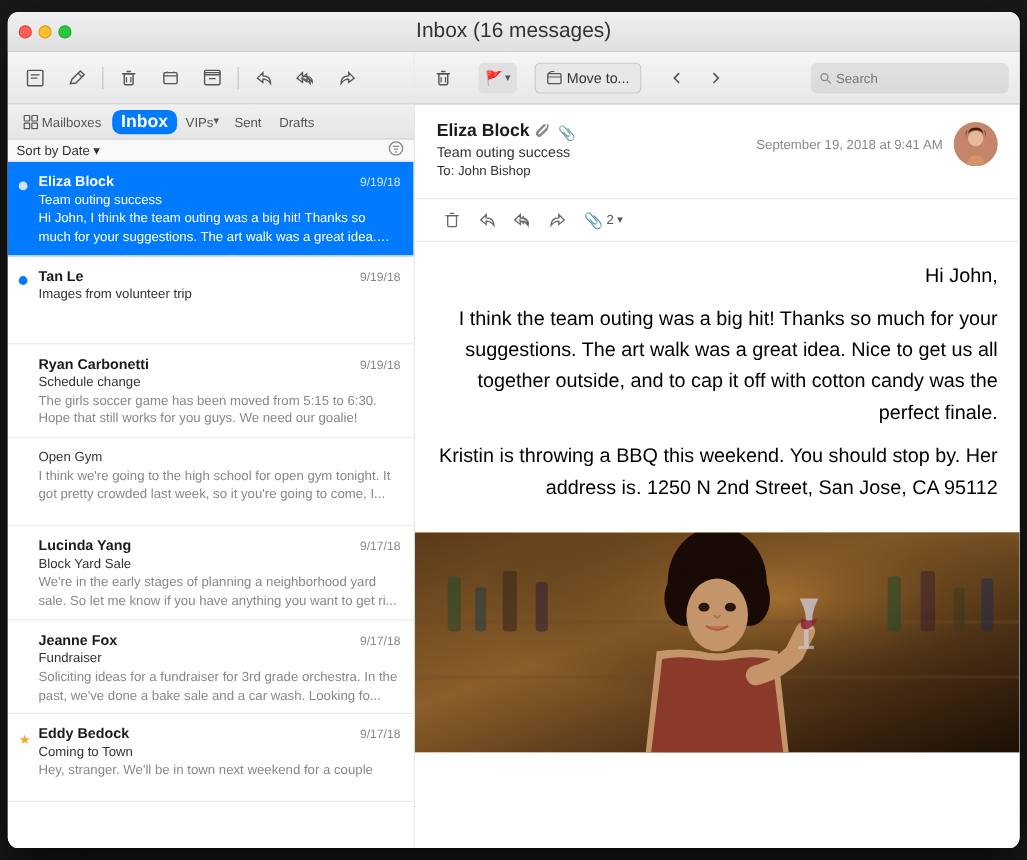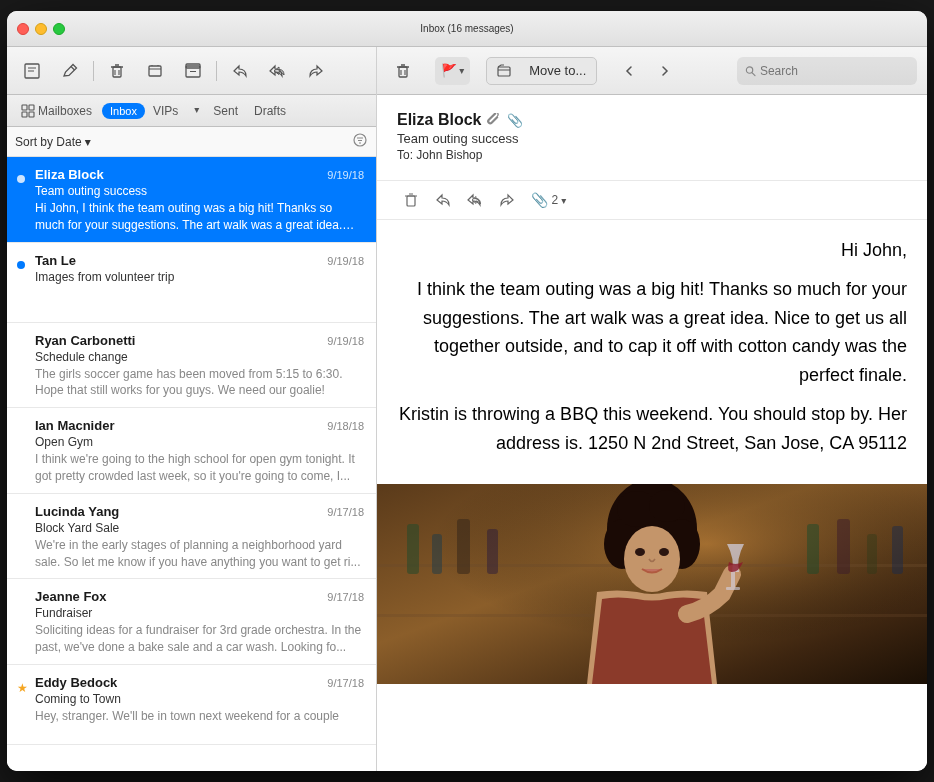--- a/index.html
+++ b/index.html
@@ -41,21 +41,21 @@
     .traffic-light {
       width: 12px;
       height: 12px;
       border-radius: 50%;
       cursor: pointer;
     }
     .traffic-light.close { background: #ff5f57; border: 1px solid #e0443e; }
     .traffic-light.minimize { background: #febc2e; border: 1px solid #d4a017; }
     .traffic-light.maximize { background: #28c840; border: 1px solid #1aab29; }
     .title-bar-text {
-      font-size: 10px;
+      font-size: 19px;
       font-weight: 500;
       color: #333;
     }
     
     .main-content {
       display: flex;
       flex: 1;
       overflow: hidden;
     }
     
@@ -111,43 +111,42 @@
       color: #555;
       cursor: pointer;
       padding: 2px 6px;
       border-radius: 4px;
     }
     .tab-active {
       background: #007aff;
       color: white;
       border-radius: 8px;
       padding: 2px 8px;
-      font-size: 11px;
-      font-weight: 400;
+      font-size: 16px;
+      font-weight: 700;
       cursor: pointer;
     }
     .tab-item {
       font-size: 12px;
       color: #555;
       cursor: pointer;
       padding: 2px 6px;
     }
     .tab-vips {
       display: flex;
       align-items: flex-start;
       font-size: 12px;
       color: #555;
       cursor: pointer;
       padding: 2px 4px;
-      gap: 16px;
     }
     
     .sort-bar {
       background: #f9f9f9;
-      height: 30px;
+      height: 20px;
       display: flex;
       align-items: center;
       justify-content: space-between;
       padding: 0 8px;
       border-bottom: 1px solid #e0e0e0;
     }
     .sort-by {
       font-size: 12px;
       color: #333;
       cursor: pointer;
@@ -268,21 +267,21 @@
     }
     .move-to-btn {
       display: flex;
       align-items: center;
       height: 28px;
       padding: 0 10px;
       background: #e8e8e8;
       border: 1px solid #c8c8c8;
       border-radius: 5px;
       cursor: pointer;
-      gap: 18px;
+      gap: 4px;
       font-size: 13px;
       color: #333;
     }
     .search-box {
       margin-left: auto;
       display: flex;
       align-items: center;
       background: rgba(0,0,0,0.07);
       border-radius: 6px;
       padding: 4px 8px;
@@ -548,24 +547,20 @@
         <div class="email-item">
           <div class="email-header-row">
             <span class="sender-name">Ryan Carbonetti</span>
             <span class="date">9/19/18</span>
           </div>
           <div class="subject">Schedule change</div>
           <div class="preview">The girls soccer game has been moved from 5:15 to 6:30. Hope that still works for you guys. We need our goalie!</div>
         </div>
 
         <div class="email-item">
-          <div class="email-header-row">
-            <span class="sender-name">Ian Macnider</span>
-            <span class="date">9/18/18</span>
-          </div>
           <div class="subject">Open Gym</div>
           <div class="preview">I think we're going to the high school for open gym tonight. It got pretty crowded last week, so it you're going to come, I...</div>
         </div>
 
         <div class="email-item">
           <div class="email-header-row">
             <span class="sender-name">Lucinda Yang</span>
             <span class="date">9/17/18</span>
           </div>
           <div class="subject">Block Yard Sale</div>
@@ -657,20 +652,39 @@
                 <svg width="14" height="14" viewBox="0 0 14 14" fill="none">
                   <path d="M11 4L5 10C4 11 2.5 11 1.5 10C0.5 9 0.5 7.5 1.5 6.5L8 0L8.7 0.7L2.2 7.2C1.6 7.8 1.6 8.7 2.2 9.3C2.8 9.9 3.7 9.9 4.3 9.3L10.3 3.3C11.3 2.3 11.3 0.7 10.3 -0.3" stroke="#888" stroke-width="1.2" fill="none"></path>
                 </svg>
                 <span style="font-size:13px;color:#888;">📎</span>
               </div>
               <div class="email-subject-detail">Team outing success</div>
               <div class="email-to">
                 <span>To:</span>&nbsp;<span style="color:#333;">John Bishop</span>
               </div>
             </div>
+            <div class="email-date-avatar">
+              <span class="email-timestamp">September 19, 2018 at 9:41 AM</span>
+              <div class="avatar">
+
+                <svg width="40" height="40" viewBox="0 0 40 40">
+                  <circle cx="20" cy="20" r="20" fill="#c4856a"></circle>
+
+                  <circle cx="20" cy="15" r="7" fill="#e8b89a"></circle>
+
+                  <path d="M13 12C13 6 27 6 27 12C27 8 25 5 20 5C15 5 13 8 13 12Z" fill="#3d2010"></path>
+                  <path d="M12 14C10 11 11 8 13 7C11 9 11 12 12 14Z" fill="#3d2010"></path>
+                  <path d="M28 14C30 11 29 8 27 7C29 9 29 12 28 14Z" fill="#3d2010"></path>
+
+                  <path d="M10 40C10 32 14 28 20 28C26 28 30 32 30 40Z" fill="#c4856a"></path>
+
+                  <path d="M12 40C12 34 15 30 20 30C25 30 28 34 28 40Z" fill="#d4936a"></path>
+                </svg>
+              </div>
+            </div>
           </div>
         </div>
 
         <div class="detail-action-bar">
           <div class="detail-btn">
             <svg width="16" height="16" viewBox="0 0 16 16" fill="none">
               <rect x="4" y="4" width="8" height="10" rx="1" stroke="#666" stroke-width="1.2" fill="none"></rect>
               <line x1="2" y1="4" x2="14" y2="4" stroke="#666" stroke-width="1.2"></line>
               <line x1="6" y1="2" x2="10" y2="2" stroke="#666" stroke-width="1.2"></line>
             </svg>

